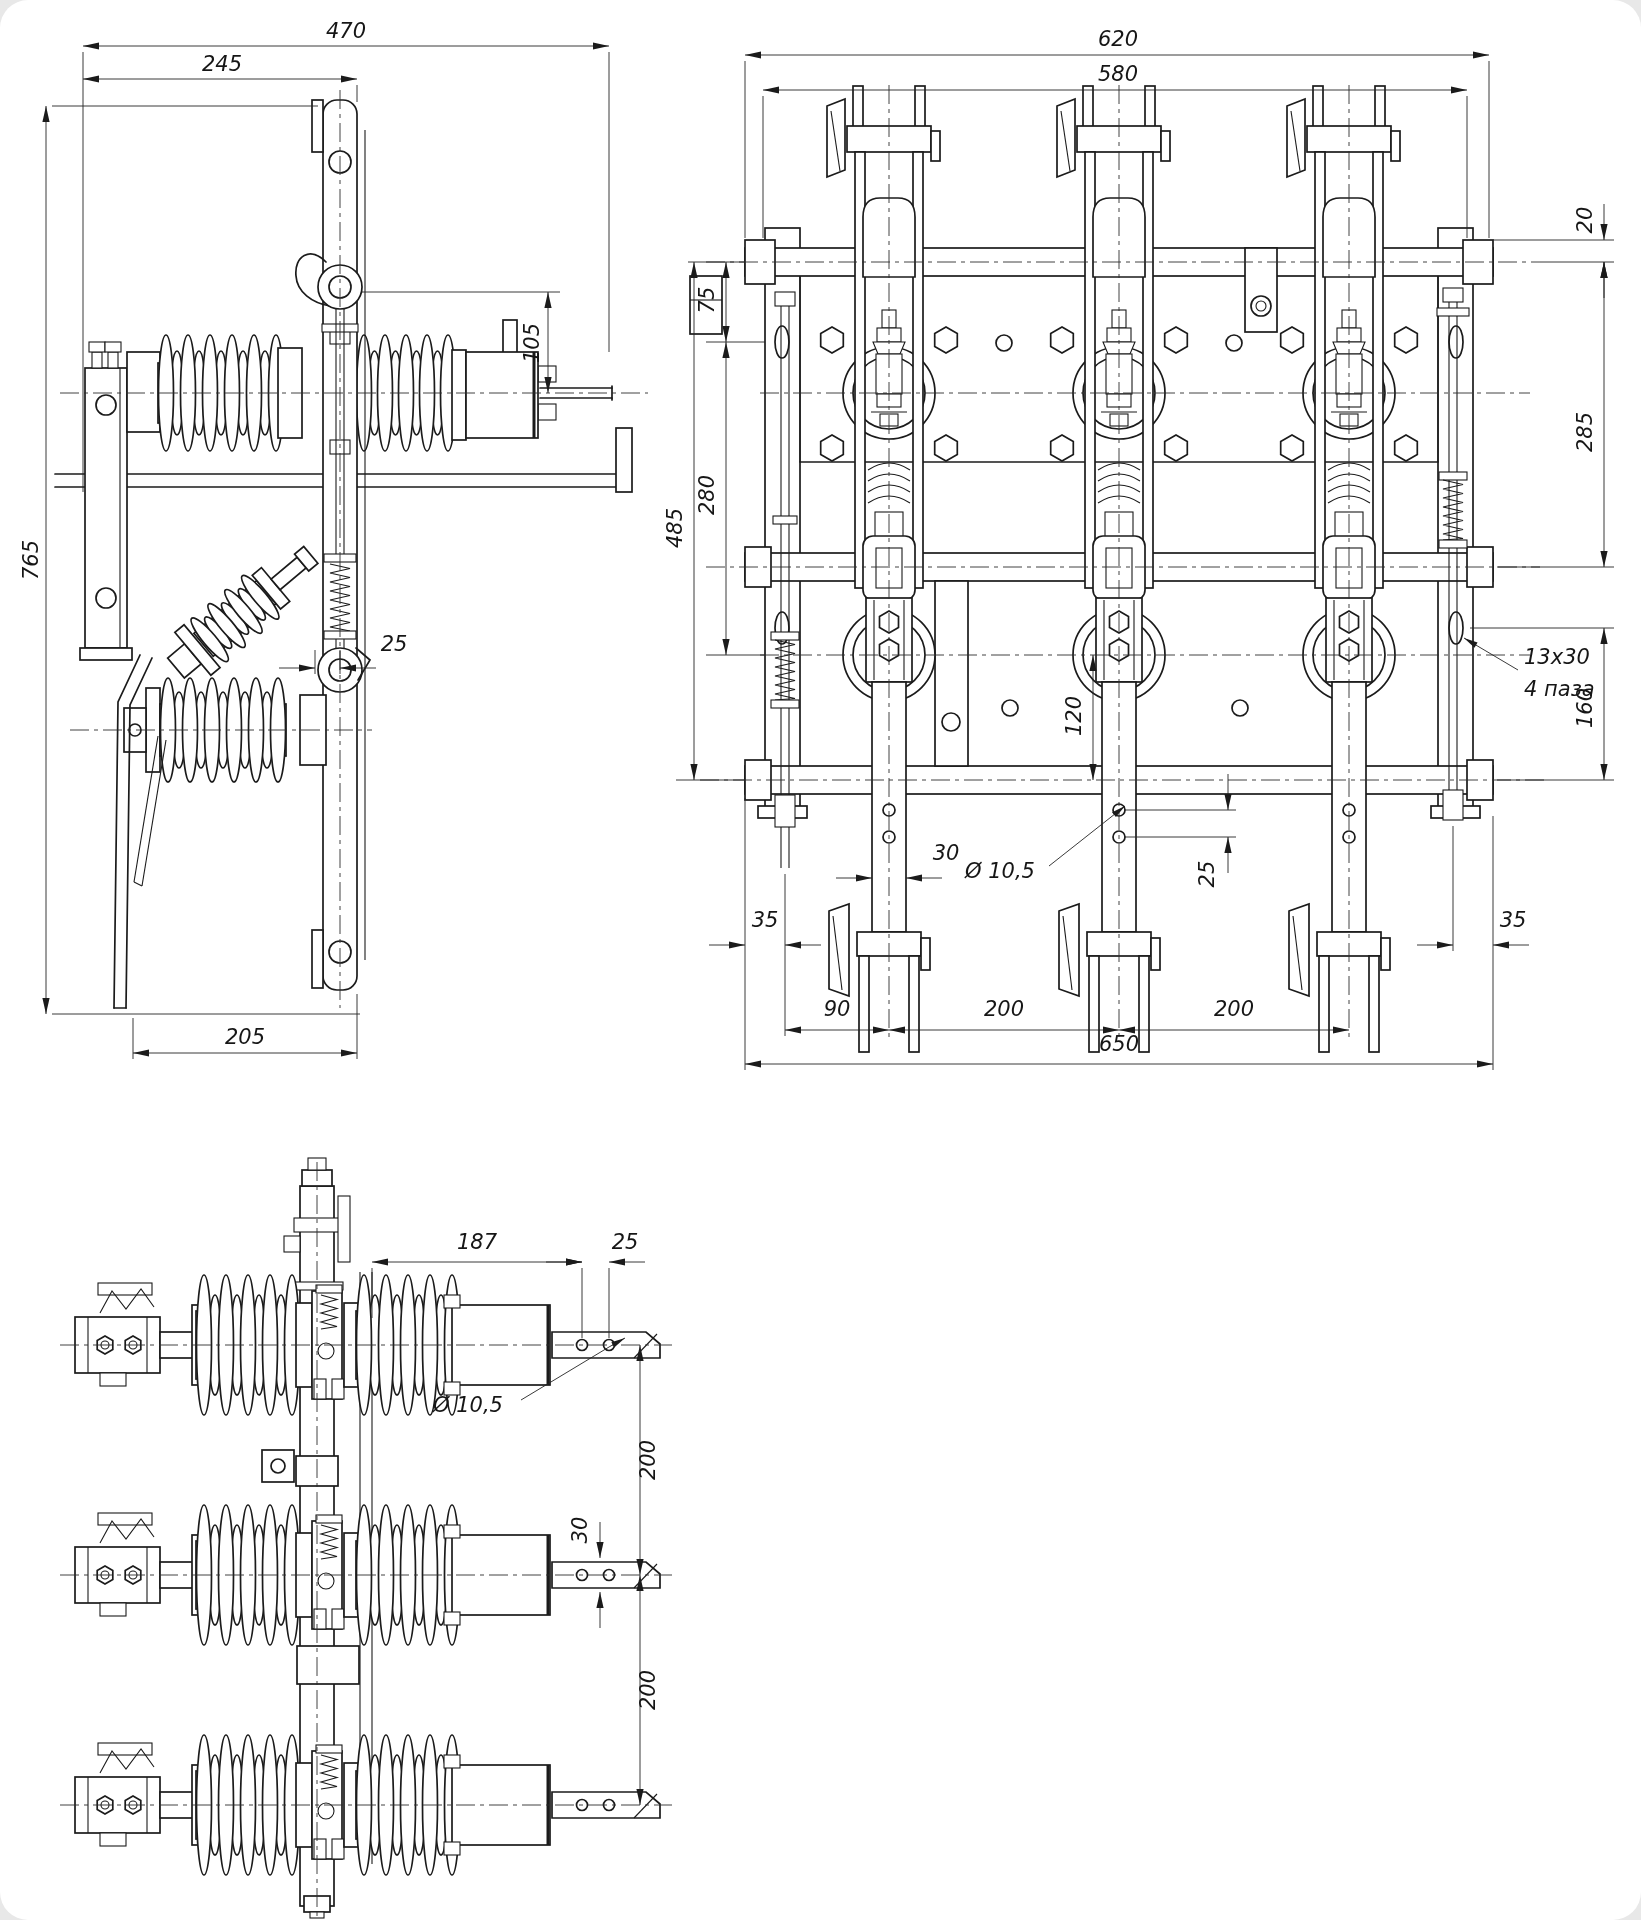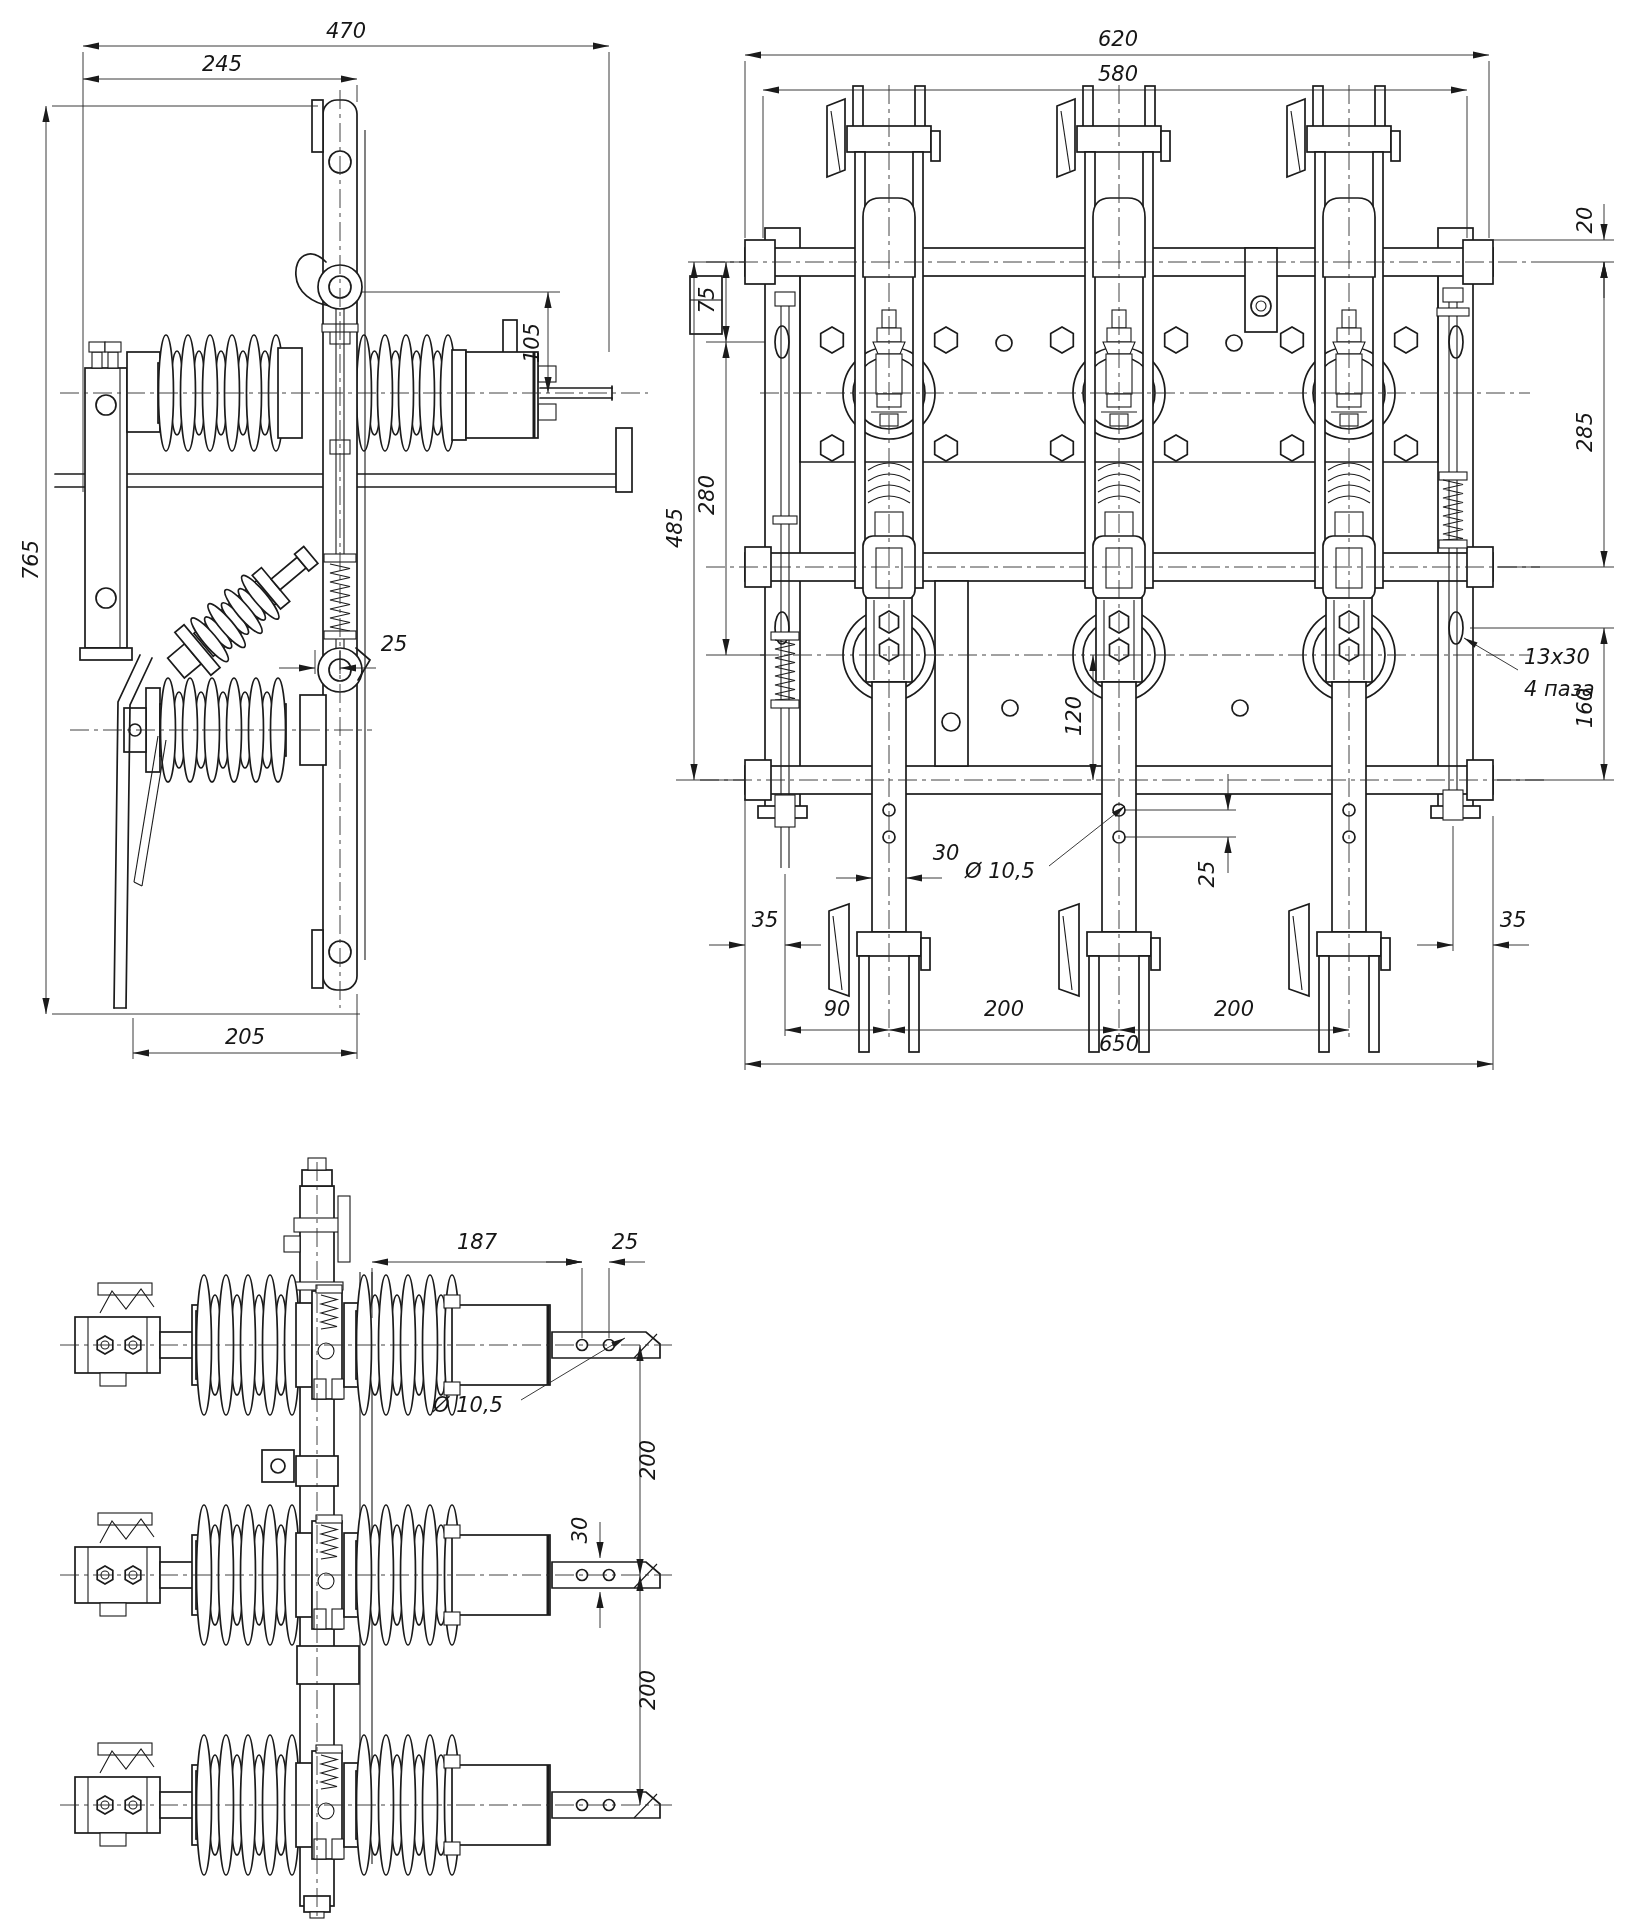--- a/index.html
+++ b/index.html
@@ -1,16 +1,16 @@
 <!DOCTYPE html>
 <html><head>
 <meta charset="utf-8">
 <style>
   html,body{margin:0;padding:0;background:#e8e8e8;}
-  #page{width:1641px;height:1920px;background:#ffffff;position:relative;margin:0 auto;}
+  #page{width:1641px;height:1920px;background:#ffffff;position:relative;margin:0 auto;border-radius:28px;}
   svg{display:block}
   .m{stroke:#1b1b1b;stroke-width:1.7;fill:none;stroke-linecap:round}
   .b{stroke:#1b1b1b;stroke-width:3;fill:none}
   .d{stroke:#1b1b1b;stroke-width:1.1;fill:none}
   .x{stroke:#242424;stroke-width:0.9;fill:none}
   .cl{stroke:#2c2c2c;stroke-width:0.9;fill:none;stroke-dasharray:19 5 4 5}
   .wf{fill:#ffffff}
   .ar{fill:#1b1b1b;stroke:none}
   text.dim{font:italic 21px "DejaVu Sans", sans-serif;fill:#161616}
 </style>

